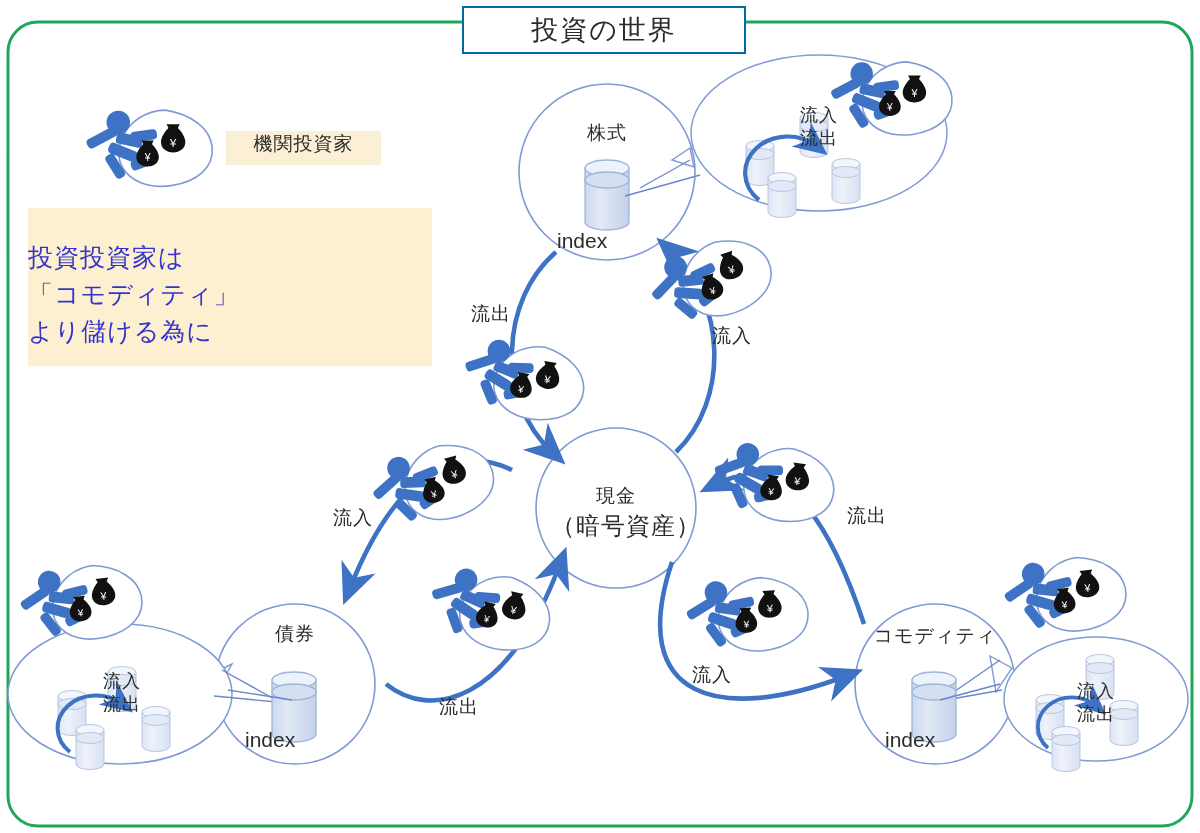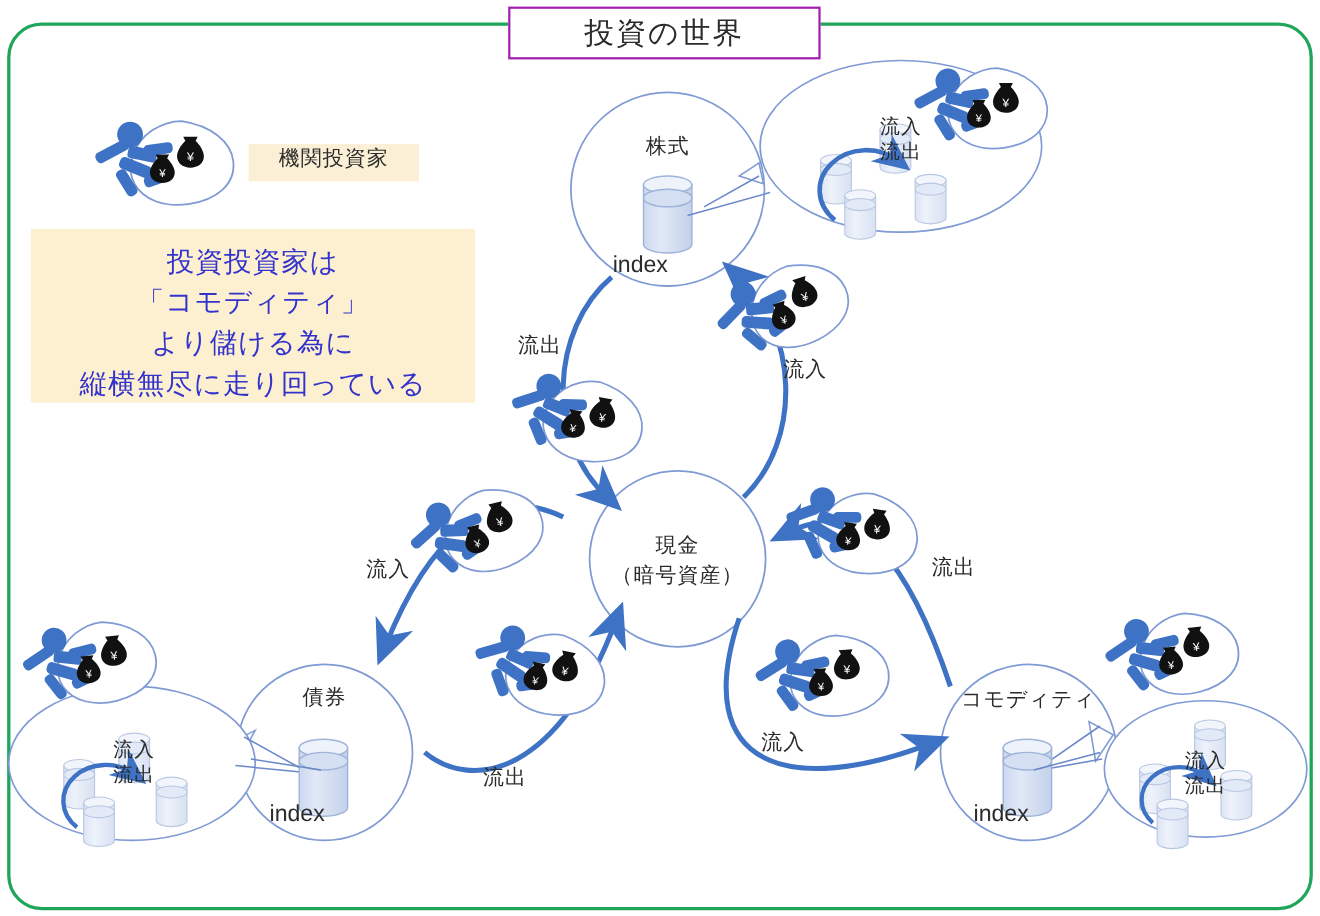--- a/index.html
+++ b/index.html
@@ -22,21 +22,21 @@
     position: absolute;
     left: 0; top: 0;
     width: 1200px; height: 833px;
   }
 
   
   #title-box {
     position: absolute;
     left: 462px; top: 6px;
     width: 284px; height: 48px;
-    border: 2px solid #a21caf;
+    border: 2px solid #0369a1;
     background: #ffffff;
     display: flex; align-items: center; justify-content: center;
     z-index: 40;
   }
   #title-text {
     font-size: 27px;
     color: #2b2b2b;
     letter-spacing: 2px;
     white-space: nowrap;
   }
@@ -57,21 +57,21 @@
   }
 
   
   #message-box {
     position: absolute;
     left: 28px; top: 208px;
     width: 404px; height: 158px;
     background: #FDF0D0;
     z-index: 30;
     display: flex; flex-direction: column;
-    align-items: center; justify-content: center;
+    align-items: flex-start; justify-content: center;
     padding-top: 14px;
   }
   #message-box .line {
     font-size: 25px;
     color: #3333CC;
     line-height: 37px;
     white-space: nowrap;
     letter-spacing: 1px;
   }
 
@@ -80,21 +80,21 @@
     position: absolute;
     font-size: 19px;
     color: #2b2b2b;
     white-space: nowrap;
     text-align: center;
     z-index: 25;
     letter-spacing: 1px;
   }
   .node-subtitle {
     position: absolute;
-    font-size: 19px;
+    font-size: 24px;
     color: #2b2b2b;
     white-space: nowrap;
     text-align: center;
     z-index: 25;
     letter-spacing: 1px;
   }
   .index-label {
     position: absolute;
     font-size: 21px;
     color: #2b2b2b;
@@ -283,21 +283,20 @@
   </div>
 
   <div id="legend-label">
     <span>機関投資家</span>
   </div>
 
   <div id="message-box">
     <div class="line">投資投資家は</div>
     <div class="line">「コモディティ」</div>
     <div class="line">より儲ける為に</div>
-    <div class="line">縦横無尽に走り回っている</div>
   </div>
 
   <div class="node-title" style="left:567px; top:120px; width:80px;">株式</div>
   <div class="index-label" style="left:557px; top:209px; width:100px;">index</div>
 
   <div class="node-title" style="left:576px; top:483px; width:80px;">現金</div>
   <div class="node-subtitle" style="left:551px; top:510px; width:130px;">（暗号資産）</div>
 
   <div class="node-title" style="left:255px; top:621px; width:80px;">債券</div>
   <div class="index-label" style="left:245px; top:708px; width:100px;">index</div>

